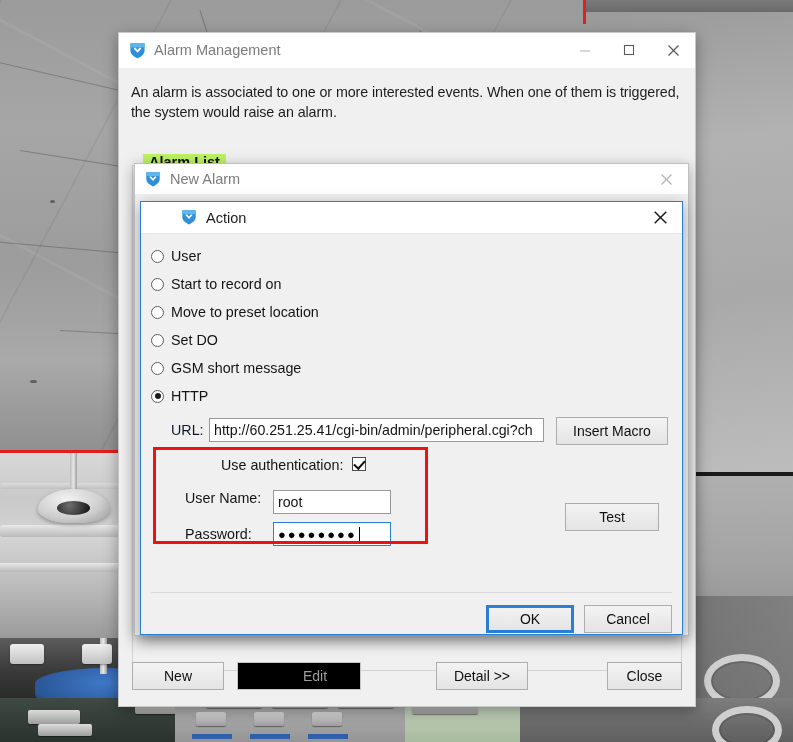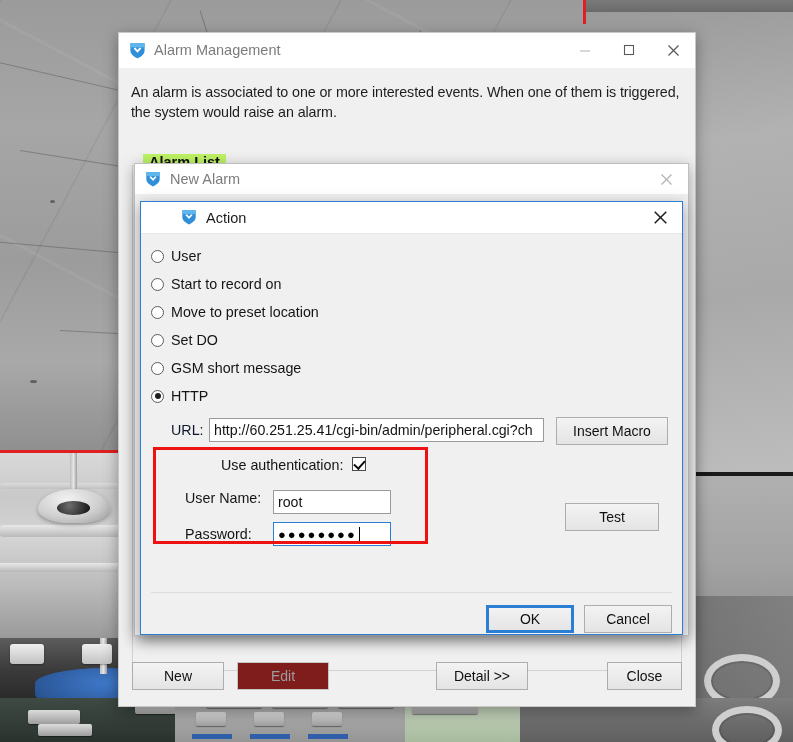--- a/index.html
+++ b/index.html
@@ -131,21 +131,21 @@
     position:absolute; left:0; right:0; bottom:0; height:52px;
   }
   .btn {
     border:1px solid #adadad;
     background: linear-gradient(180deg,#f3f3f3 0%,#e4e4e4 100%);
     font-family:"Liberation Sans", sans-serif;
     font-size:14px; color:#101010;
     display:flex; align-items:center; justify-content:center;
     cursor:default;
   }
-  .btn.disabled { color:#9d9d9d; background:#7f1d1d; border-color:#c6c6c6; }
+  .btn.disabled { color:#9d9d9d; background:#000000; border-color:#c6c6c6;padding-left:32px; }
   .btn.default {
     outline:2px solid #2a7fd4; outline-offset:-3px;
     border-color:#2a7fd4;
   }
   .btn.abs { position:absolute; }
 
   
   #new-alarm {
     left:134px; top:163px; width:553px; height:471px;
     border:1px solid #bfbfbf;

